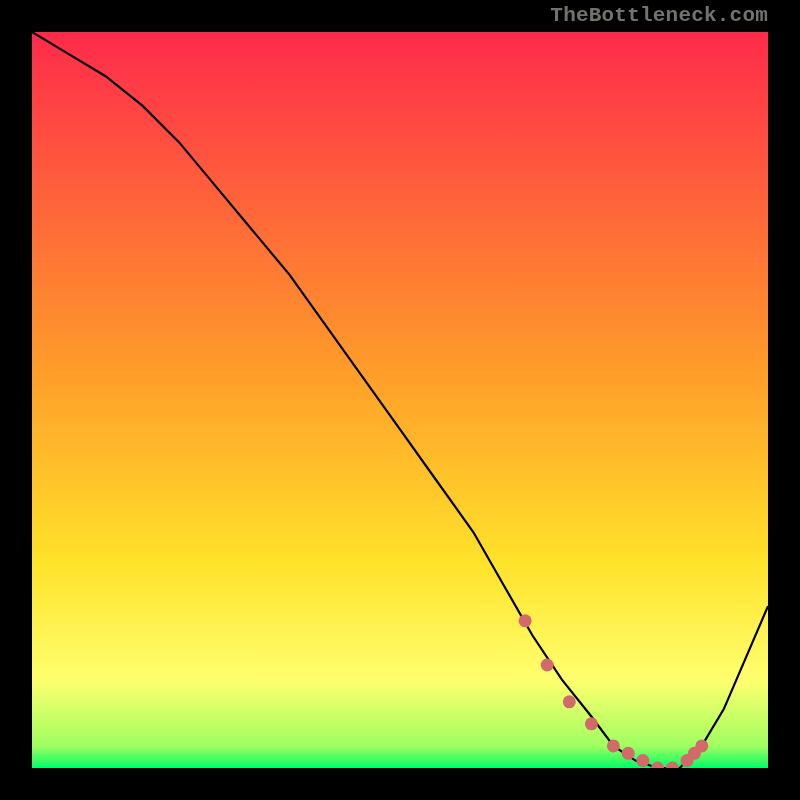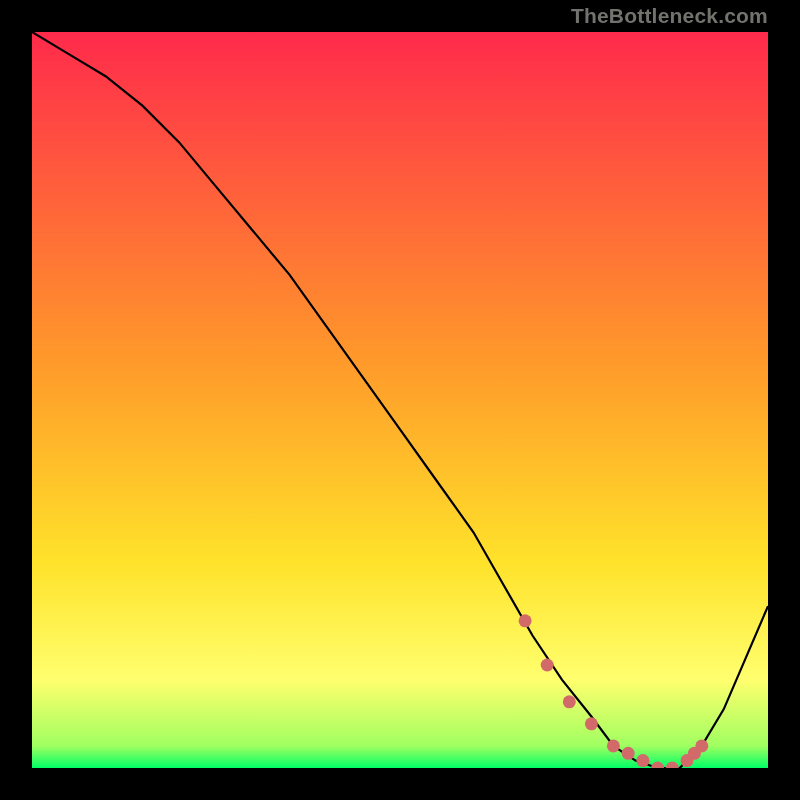--- a/index.html
+++ b/index.html
@@ -26,21 +26,21 @@
     height: 736px;
     overflow: hidden;
   }
   svg {
     display: block;
   }
   .watermark {
     position: absolute;
     top: 4px;
     right: 32px;
-    font-family: Liberation Sans, sans-serif;
+    font-family: Liberation Mono, monospace;
     font-size: 21px;
     font-weight: bold;
     color: #73736e;
     letter-spacing: 0.2px;
   }
 </style>
 </head>
 <body>
 
 <div class="frame">

